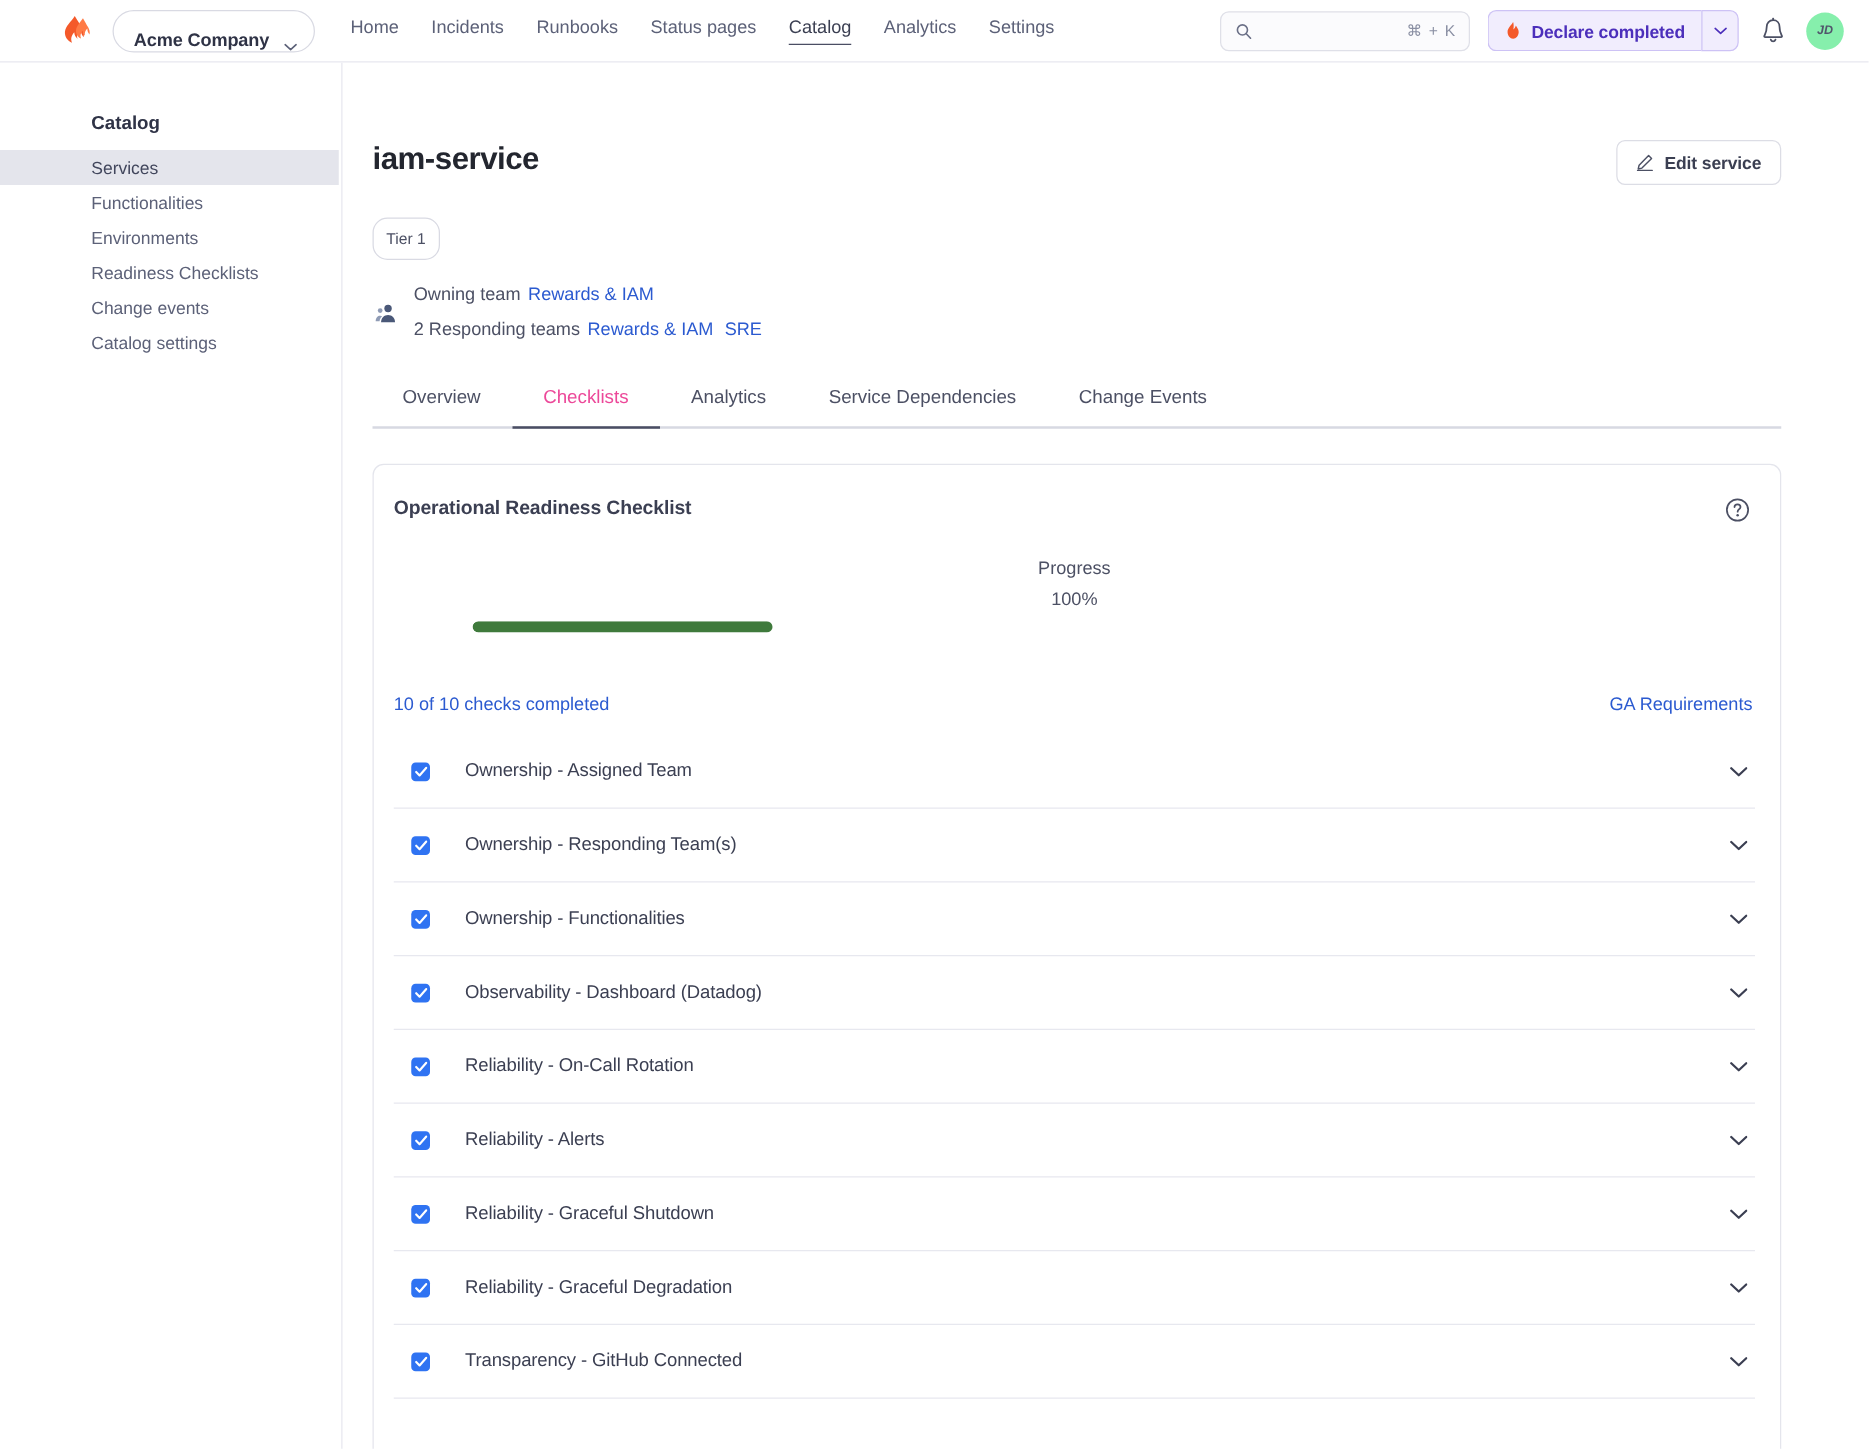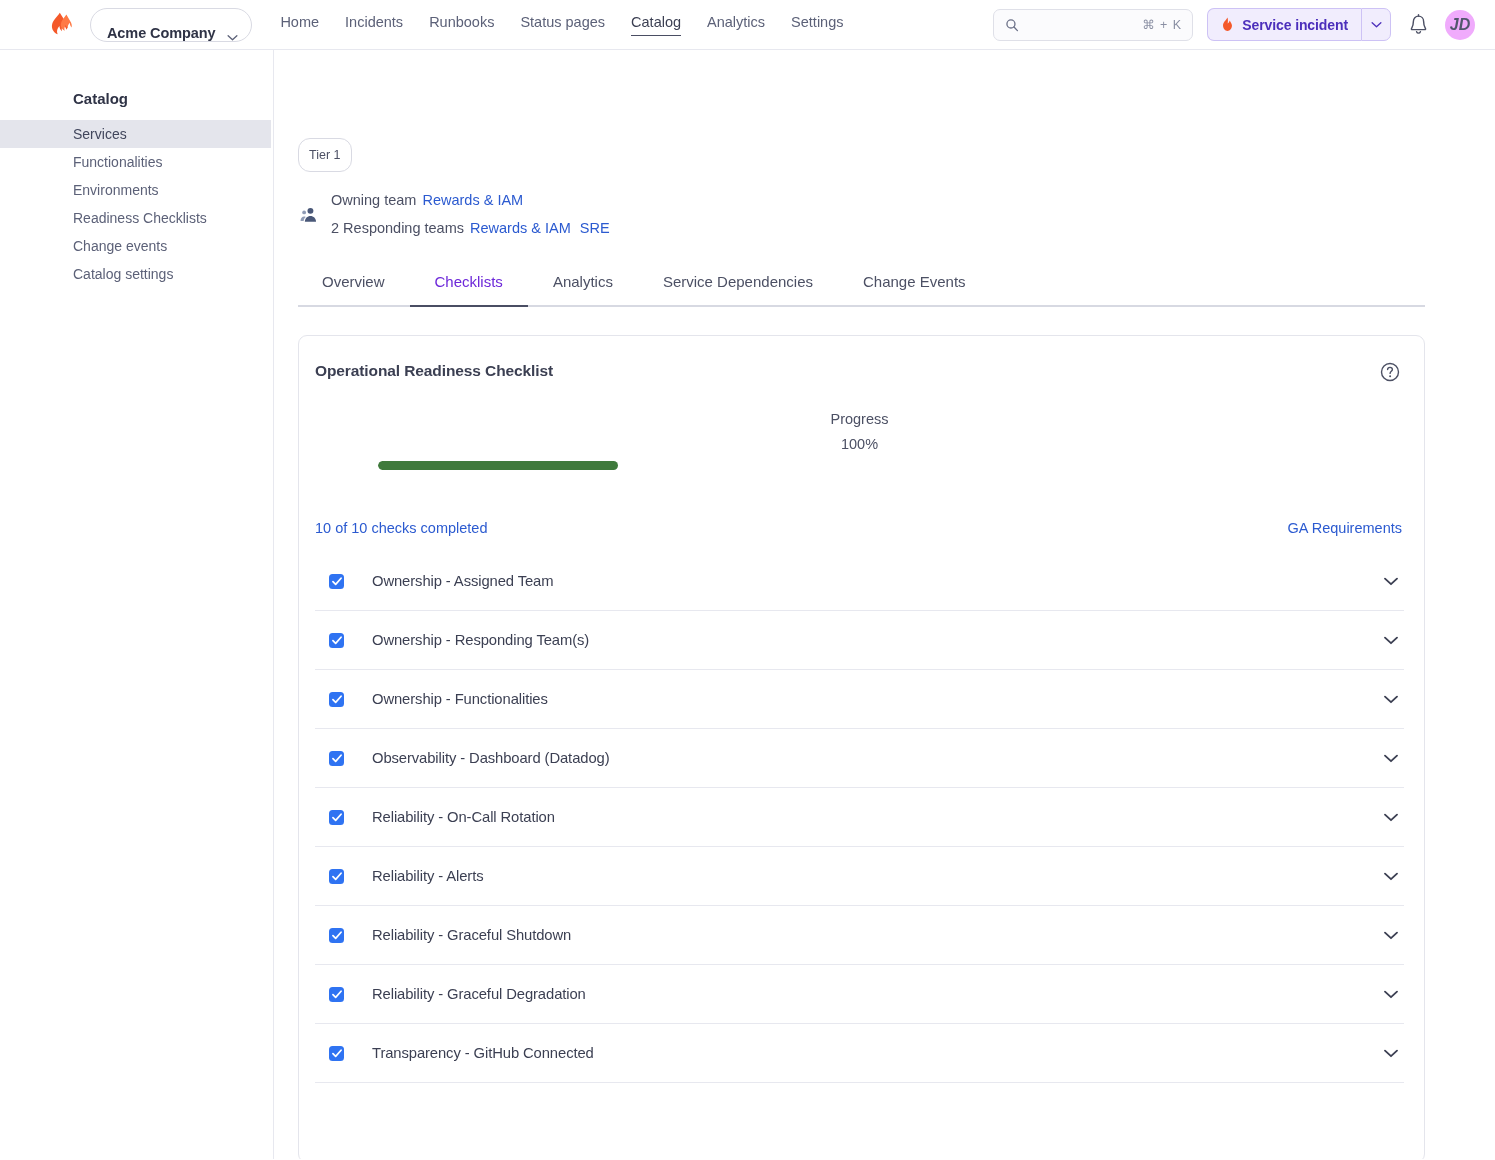--- a/index.html
+++ b/index.html
@@ -66,23 +66,23 @@
     letter-spacing: -0.1px;
   }
   .declare-caret {
     width: 30px; display:flex; align-items:center; justify-content:center;
     background: #f1edfd; border: 1px solid #cdc2f5; border-radius: 0 7px 7px 0;
     cursor: pointer;
   }
   .bell-btn { width: 26px; height: 26px; display:flex; align-items:center; justify-content:center; cursor:pointer; }
   .avatar {
     width: 30px; height: 30px; border-radius: 50%;
-    background: #f0abfc; color: #51566c;
+    background: #86efac; color: #51566c;
     display: flex; align-items: center; justify-content: center;
-    font-size: 16px; font-weight: 700; cursor: pointer; font-style: italic;
+    font-size: 10px; font-weight: 700; cursor: pointer; font-style: italic;
   }
 
   
   .body-wrap { display: flex; height: calc(1160px - 51px); }
 
   .sidebar {
     width: 274px; flex: 0 0 274px;
     border-right: 1px solid #e7e8ef;
     padding: 40px 0 0 0;
     background: #fff;
@@ -133,21 +133,21 @@
     border-bottom: 2px solid #d7d9e2;
   }
   .tab {
     font-size: 15px; color: #4c5064; cursor: pointer;
     padding: 0 25px 13px 25px;
     margin-bottom: -2px;
     border-bottom: 2px solid transparent;
     line-height: 20px;
   }
   .tab:first-child { padding-left: 24px; }
-  .tab.active { color: #6d28d9; border-bottom-color: #4a4e63; }
+  .tab.active { color: #ec4899; border-bottom-color: #4a4e63; }
 
   
   .card {
     margin-top: 28px;
     border: 1px solid #e4e5ec; border-radius: 9px;
     background: #fff;
     padding: 26px 20px 0 16px;
     height: 828px;
   }
   .card-head { display: flex; align-items: flex-start; padding: 0 4px 0 0; }
@@ -225,21 +225,21 @@
       </svg>
       <input placeholder="" style="">
       <span class="kbd-hint">⌘ + K</span>
     </div>
 
     <div class="declare-group">
       <div class="declare-btn">
         <svg width="13" height="15" viewBox="0 0 14 16">
           <path d="M7 0.5 C5.4 3.6 2.2 5.4 2.2 9.2 C2.2 12.4 4.4 15 7 15 C9.6 15 11.8 12.4 11.8 9.2 C11.8 6.6 10.2 5.6 9.4 3.6 C8.9 5.4 8 6.2 7.2 7 C7.6 4.8 7.6 2.6 7 0.5 Z" fill="#f4592a"></path>
         </svg>
-        <span>Service incident</span>
+        <span>Declare completed</span>
       </div>
       <div class="declare-caret">
         <svg class="chev" viewBox="0 0 12 8">
           <path d="M1 2 L6 6.6 L11 2" fill="none" stroke="#4c2fbb" stroke-width="1.5" stroke-linecap="round" stroke-linejoin="round"></path>
         </svg>
       </div>
     </div>
 
     <div class="bell-btn">
       <svg width="19" height="21" viewBox="0 0 20 22">
@@ -260,20 +260,30 @@
     <div class="side-item active">Services</div>
     <div class="side-item">Functionalities</div>
     <div class="side-item">Environments</div>
     <div class="side-item">Readiness Checklists</div>
     <div class="side-item">Change events</div>
     <div class="side-item">Catalog settings</div>
   </div>
 
   <div class="content">
 
+    <div class="page-head">
+      <div class="page-title">iam-service</div>
+      <div class="edit-btn">
+        <svg width="14" height="14" viewBox="0 0 16 16">
+          <path d="M11.3 1.6 L14 4.3 L5.2 13.1 L1.8 13.9 L2.6 10.5 Z" fill="none" stroke="#4c5064" stroke-width="1.3" stroke-linejoin="round"></path>
+          <path d="M1.2 15.2 L14.6 15.2" stroke="#4c5064" stroke-width="1.3" stroke-linecap="round"></path>
+        </svg>
+        <span>Edit service</span>
+      </div>
+    </div>
 
     <div class="tier-badge">Tier 1</div>
 
     <div class="teams-block">
       <svg class="teams-icon" viewBox="0 0 20 18">
         <circle cx="11.6" cy="4.4" r="3.3" fill="#4a5878"></circle>
         <path d="M5.4 16.6 C5.4 12.7 8.2 10.2 11.6 10.2 C15 10.2 17.8 12.7 17.8 16.6 Z" fill="#4a5878"></path>
         <circle cx="4.6" cy="6.2" r="2.1" fill="#8f9bb5"></circle>
         <path d="M0.6 15.6 C0.6 12.6 2.4 10.8 4.6 10.8 C5.3 10.8 5.9 11 6.4 11.3 C5 12.5 4.2 14 4.1 15.6 Z" fill="#8f9bb5"></path>
       </svg>

